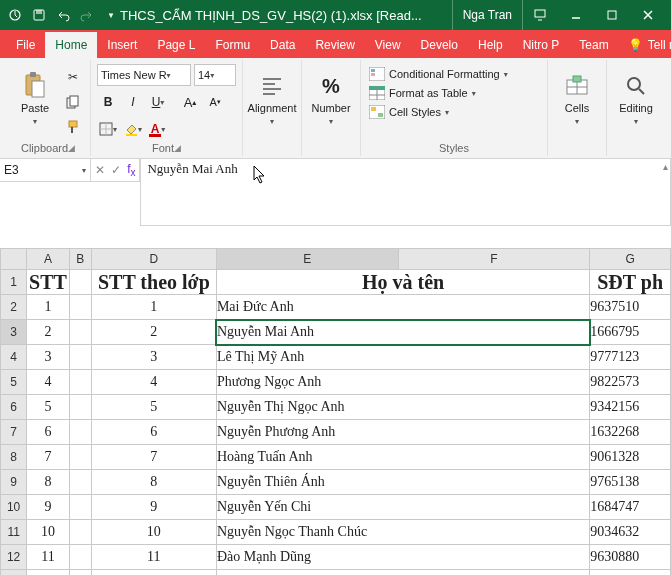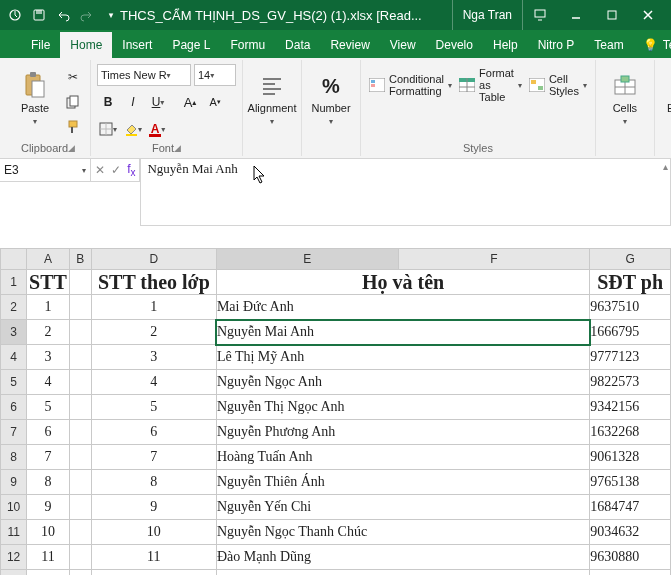--- a/index.html
+++ b/index.html
@@ -3,38 +3,38 @@
 <meta charset="utf-8">
 <style>
 html,body{margin:0;padding:0;font-family:"Segoe UI",Tahoma,sans-serif;font-size:12px;background:#fff;width:671px;height:575px;overflow:hidden;color:#222}
 .titlebar{background:#0e6837;height:30px;display:flex;align-items:center;color:#fff;padding:0 6px}
 .qat{display:flex;gap:6px;align-items:center}
 .qat-icon{width:18px;height:18px;display:flex;align-items:center;justify-content:center;cursor:pointer}
 .title{flex:1;font-size:13px;white-space:nowrap;overflow:hidden}
 .title-user{padding:0 10px;border-left:1px solid rgba(255,255,255,.3);border-right:1px solid rgba(255,255,255,.3);height:100%;display:flex;align-items:center}
 .winbtns{display:flex;gap:2px}
 .winbtn{width:34px;height:24px;display:flex;align-items:center;justify-content:center;cursor:pointer}
-.menubar{background:#15803d;height:28px;display:flex;align-items:flex-end;color:#fff;padding-left:21px}
+.menubar{background:#ef4444;height:28px;display:flex;align-items:flex-end;color:#fff;padding-left:6px}
 .menutab{padding:6px 10px 6px;font-size:12px;cursor:pointer;white-space:nowrap}
 .menutab.active{background:#f3f3f3;color:#0e6837}
 .menutab.tellme{display:flex;align-items:center;gap:4px}
 .ribbon{background:#f3f3f3;border-bottom:1px solid #d4d4d4;height:98px;display:flex;padding:2px 6px 0;user-select:none}
 .group{display:flex;flex-direction:column;border-right:1px solid #e0e0e0;padding:0 6px;height:96px;position:relative}
 .group-body{flex:1;display:flex;align-items:flex-start;gap:4px;padding-top:4px}
 .group-label{text-align:left;font-size:11px;color:#666;padding:2px 0;display:flex;align-items:center;justify-content:center;}
 .dlg-launcher{font-size:9px;color:#888;cursor:pointer}
 .bigbtn{display:flex;flex-direction:column;align-items:center;justify-content:center;width:46px;height:70px;cursor:pointer;gap:2px}
 .bigbtn .ico{width:28px;height:28px;display:flex;align-items:center;justify-content:center}
 .bigbtn .lbl{font-size:11px;text-align:center;line-height:1.1}
 .drop{font-size:8px;color:#555}
 .fontctrls{display:flex;flex-direction:column;gap:5px}
 .row{display:flex;gap:3px;align-items:center}
 .select{background:#fff;border:1px solid #c4c4c4;padding:1px 3px;font-size:11px;height:18px;display:flex;align-items:center;cursor:pointer}
 .iconbtn{width:20px;height:20px;display:flex;align-items:center;justify-content:center;cursor:pointer;border:1px solid transparent}
-.styleslist{display:flex;flex-direction:row;gap:3px;padding-top:2px}
+.styleslist{display:flex;flex-direction:column;gap:3px;padding-top:2px}
 .styleitem{display:flex;align-items:center;gap:4px;font-size:11px;cursor:pointer;padding:1px 2px}
 .fxbar{display:flex;height:22px;border-bottom:1px solid #d4d4d4;background:#fff}
 .namebox{width:82px;border-right:1px solid #d4d4d4;padding:2px 4px;font-size:12px;display:flex;align-items:center;justify-content:space-between}
 .fxbtns{display:flex;align-items:center;border-right:1px solid #d4d4d4;padding:0 4px;gap:6px}
 .fxarea{flex:1;position:relative}
 .fxexp{position:absolute;left:0;top:0;right:0;background:#fff;border:1px solid #d4d4d4;border-top:none;height:62px;padding:2px 6px;font-size:13px;font-family:'Times New Roman',serif;z-index:5}
 .fxexp .expicon{position:absolute;right:2px;top:2px;font-size:10px;color:#888;cursor:pointer}
 .gridwrap{position:relative;margin-top:66px}
 table.grid{border-collapse:collapse;table-layout:fixed;width:100%}
 .grid th,.grid td{border:1px solid #c9c9c9;padding:0;height:24px;overflow:hidden;white-space:nowrap}
@@ -402,21 +402,21 @@
           <td class="cell"></td>
           <td class="cell num">3</td>
           <td class="cell txt" colspan="2">Lê Thị Mỹ Anh</td>
           <td class="cell txt">9777123</td>
         </tr>
         <tr>
           <td class="rowhdr">5</td>
           <td class="cell num">4</td>
           <td class="cell"></td>
           <td class="cell num">4</td>
-          <td class="cell txt" colspan="2">Nguyễn Ngọc Anh</td>
+          <td class="cell txt" colspan="2">Phương Ngọc Anh</td>
           <td class="cell txt">9822573</td>
         </tr>
         <tr>
           <td class="rowhdr">6</td>
           <td class="cell num">5</td>
           <td class="cell"></td>
           <td class="cell num">5</td>
           <td class="cell txt" colspan="2">Nguyễn Thị Ngọc Anh</td>
           <td class="cell txt">9342156</td>
         </tr>

